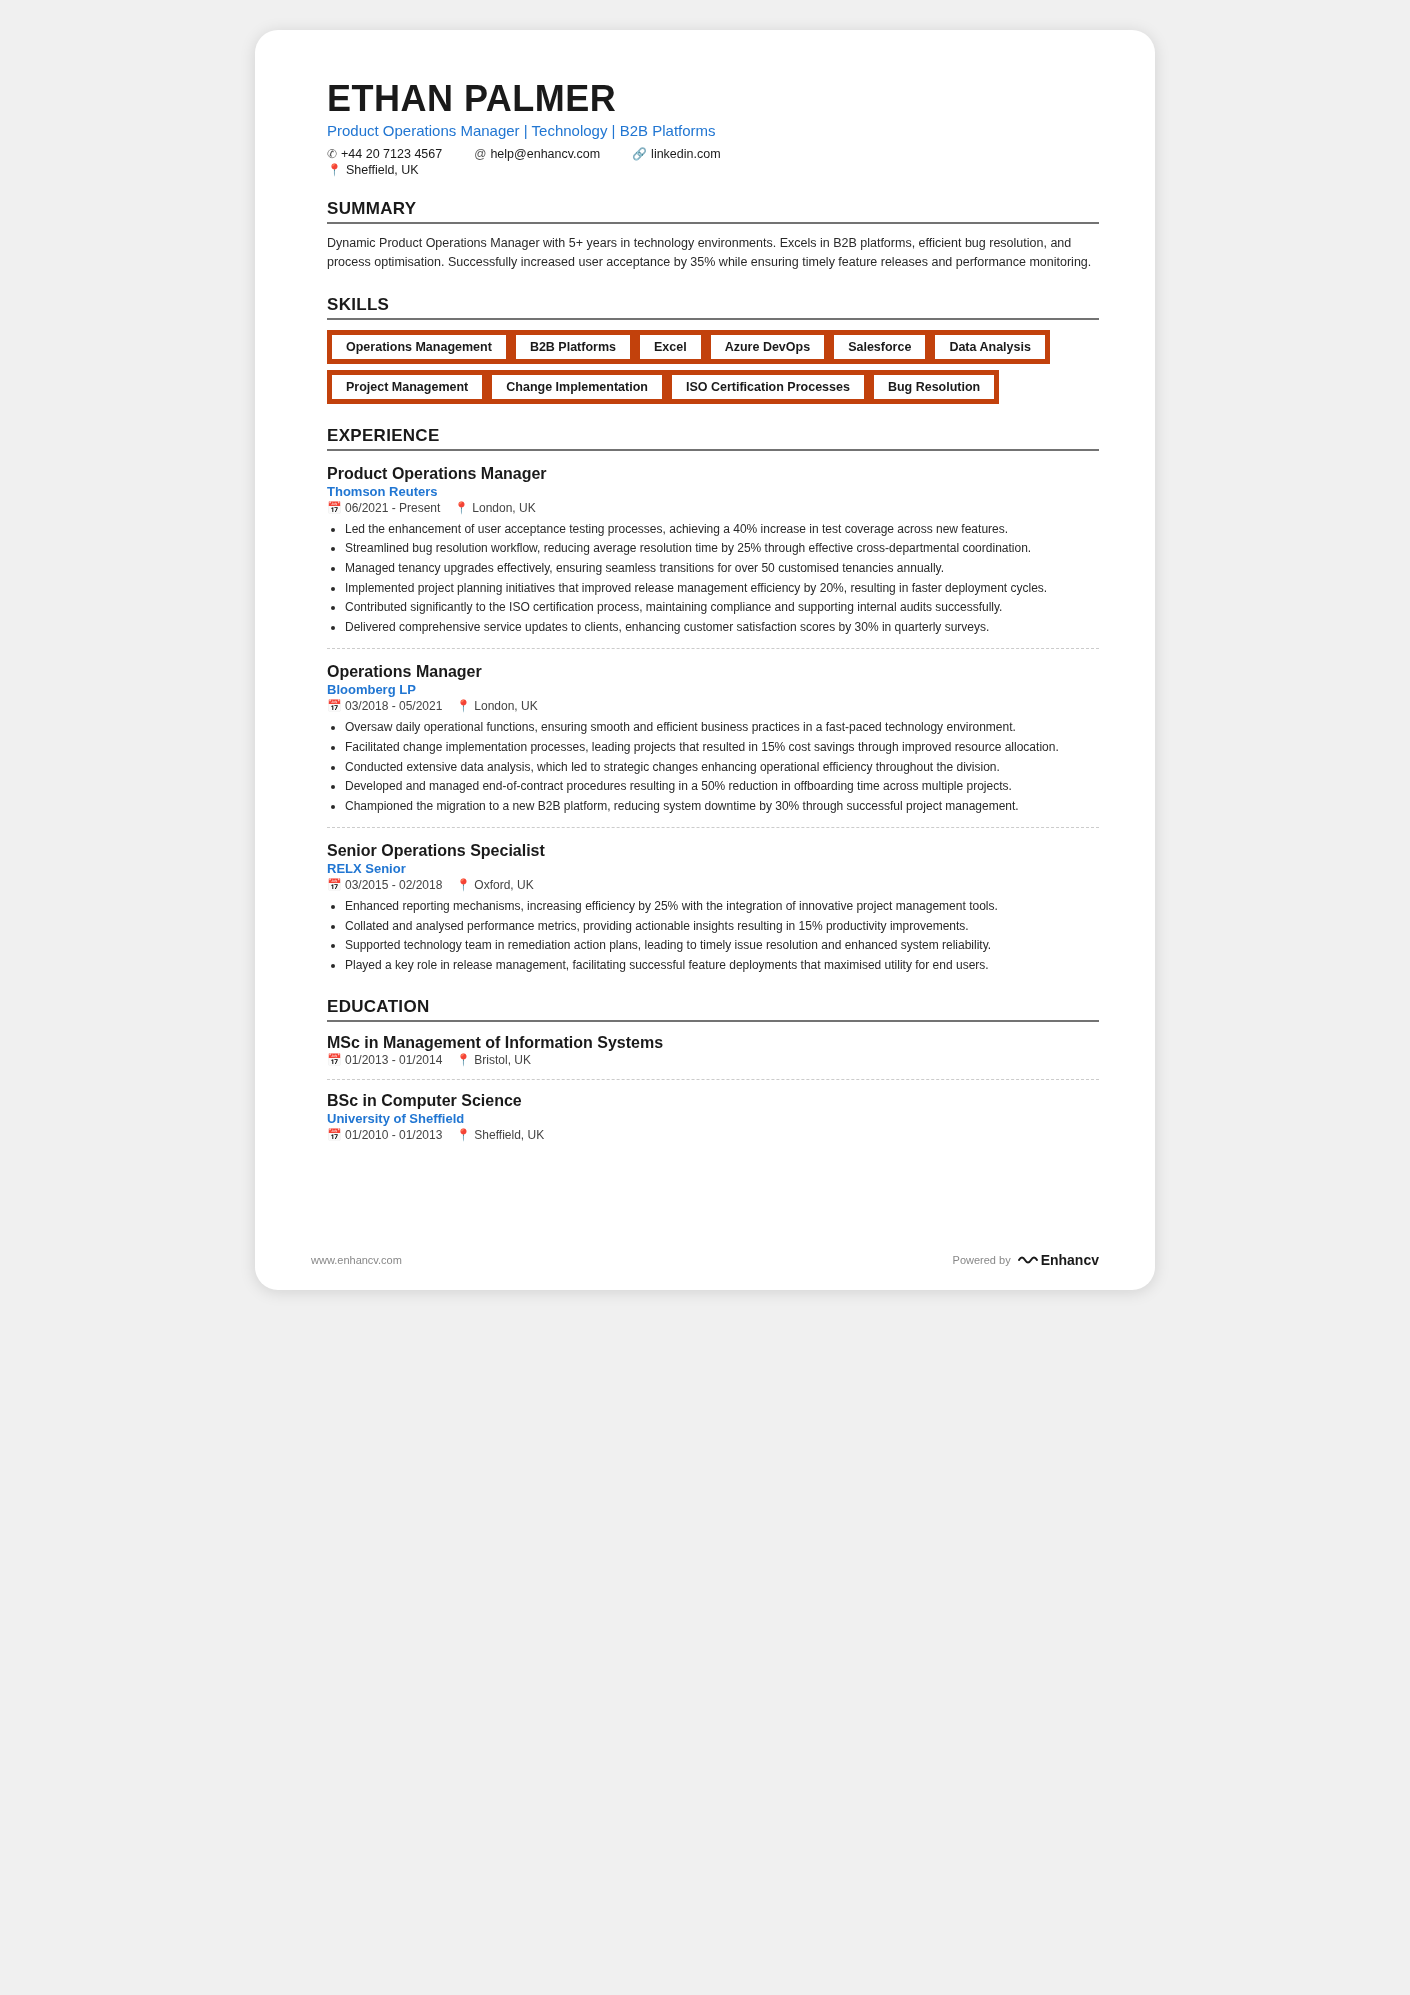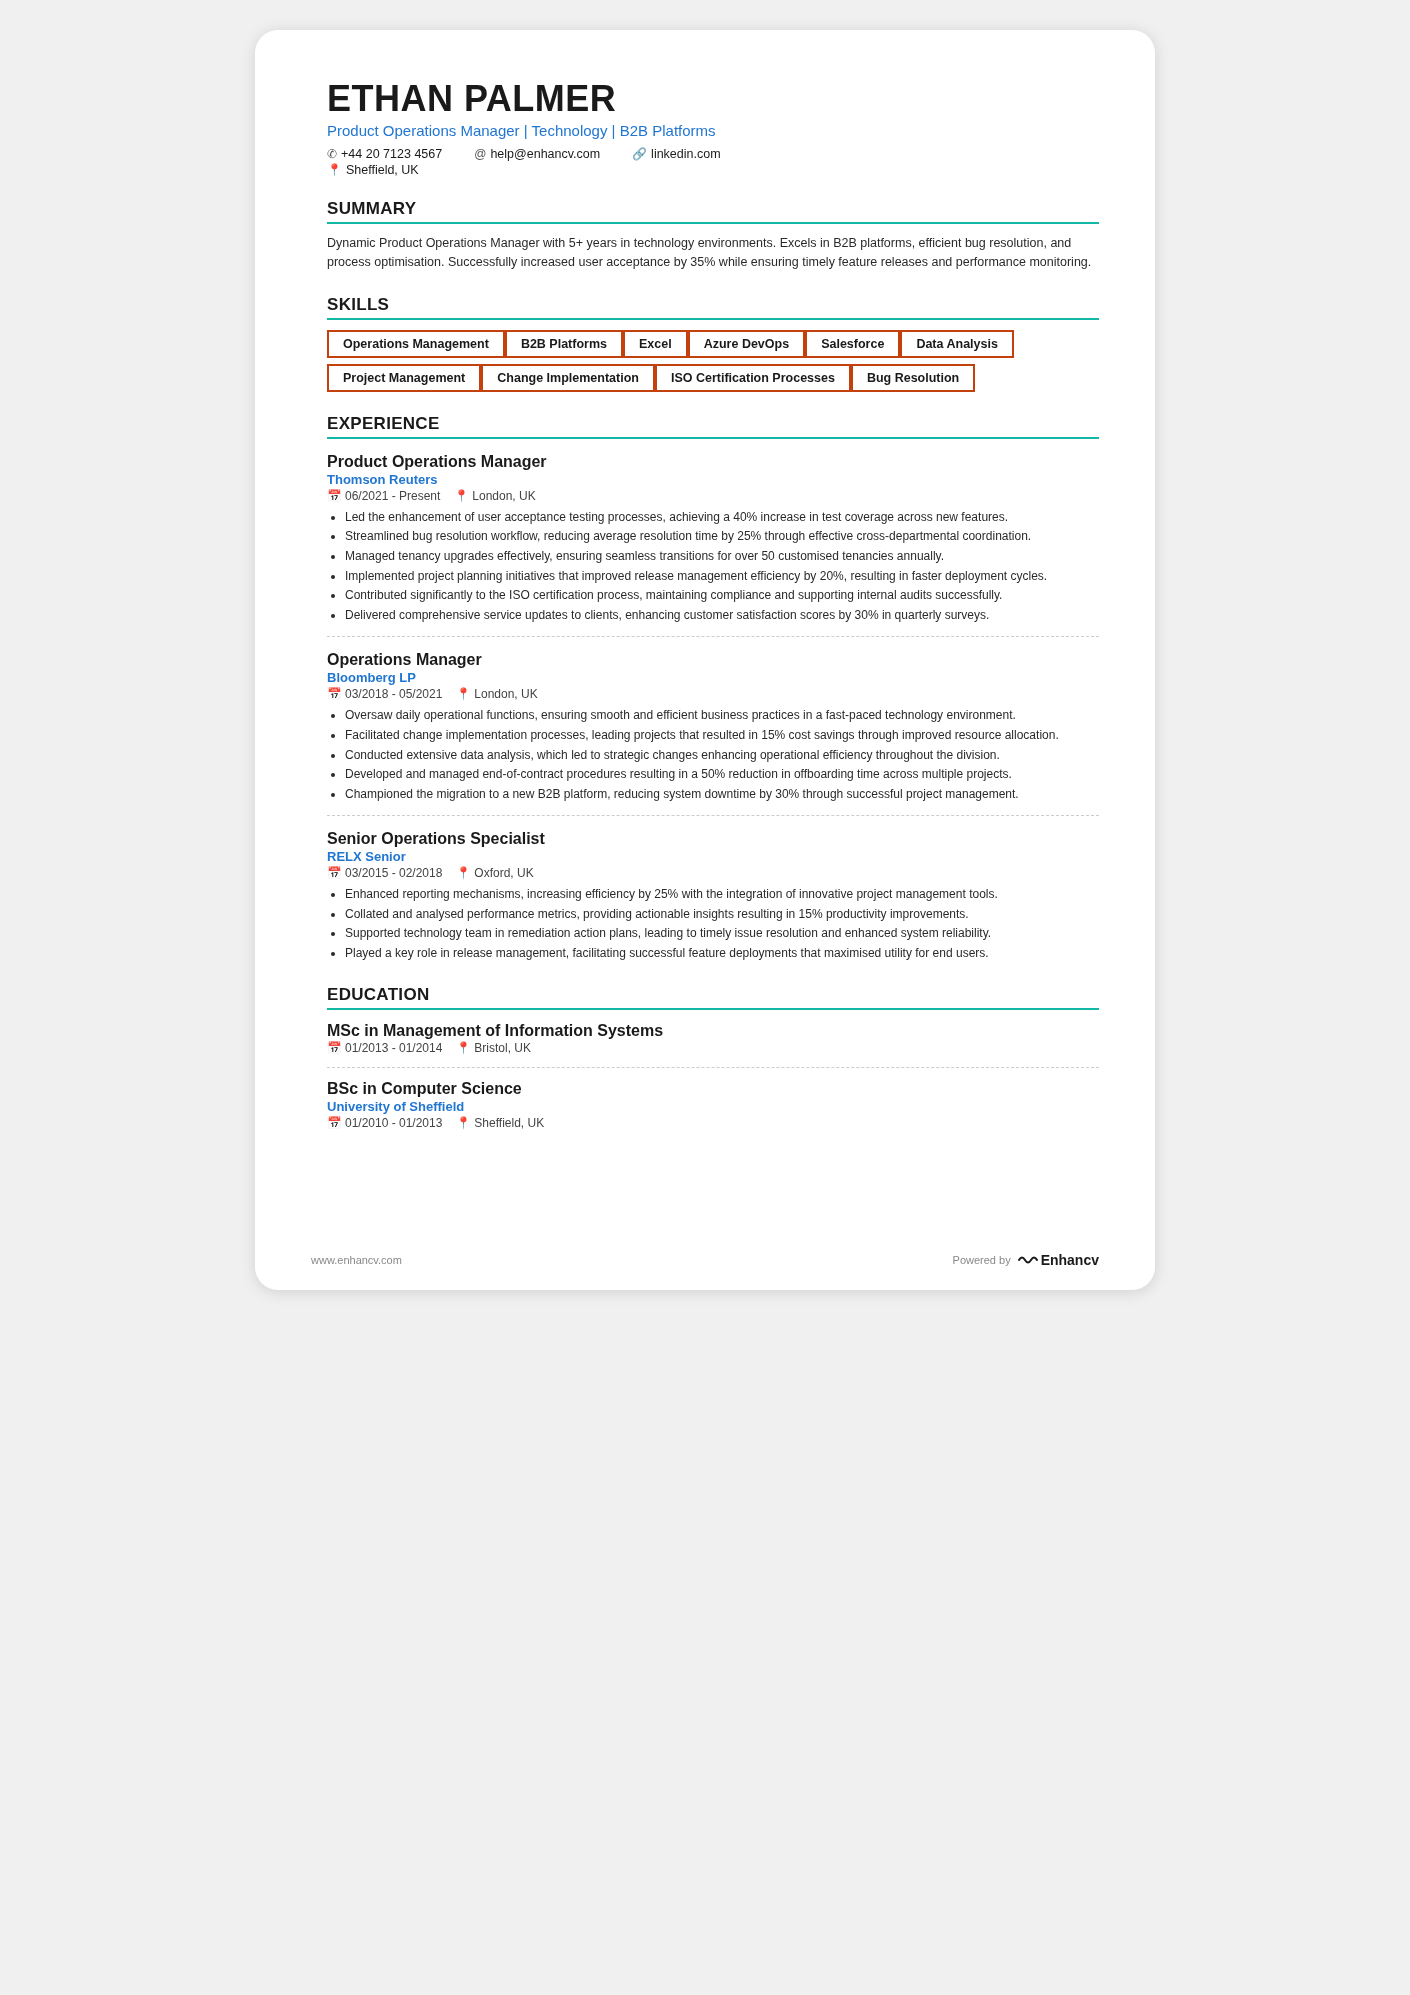--- a/index.html
+++ b/index.html
@@ -45,21 +45,21 @@
       display: flex;
       align-items: center;
       gap: 4px;
     }
     .contact-icon { color: #555; font-size: 12px; }
     .section-title {
       font-size: 17px;
       font-weight: 900;
       color: #1a1a1a;
       text-transform: uppercase;
-      border-bottom: 2px solid #14b8a6;
+      border-bottom: 2px solid #737373;
       padding-bottom: 3px;
       margin-top: 22px;
       margin-bottom: 10px;
       letter-spacing: 0.3px;
     }
     .summary-text {
       font-size: 12.5px;
       color: #2a2a2a;
       line-height: 1.55;
     }
@@ -71,21 +71,21 @@
     }
     .skills-row {
       display: flex;
       flex-wrap: wrap;
       gap: 0;
     }
     .skill-item {
       font-size: 12.5px;
       font-weight: 600;
       color: #1a1a1a;
-      border: 2px solid #c2410c;
+      border: 5px solid #c2410c;
       padding: 5px 14px;
       background: #fff;
     }
     .exp-title {
       font-size: 16px;
       font-weight: 700;
       color: #1a1a1a;
       margin-top: 14px;
       margin-bottom: 1px;
     }

